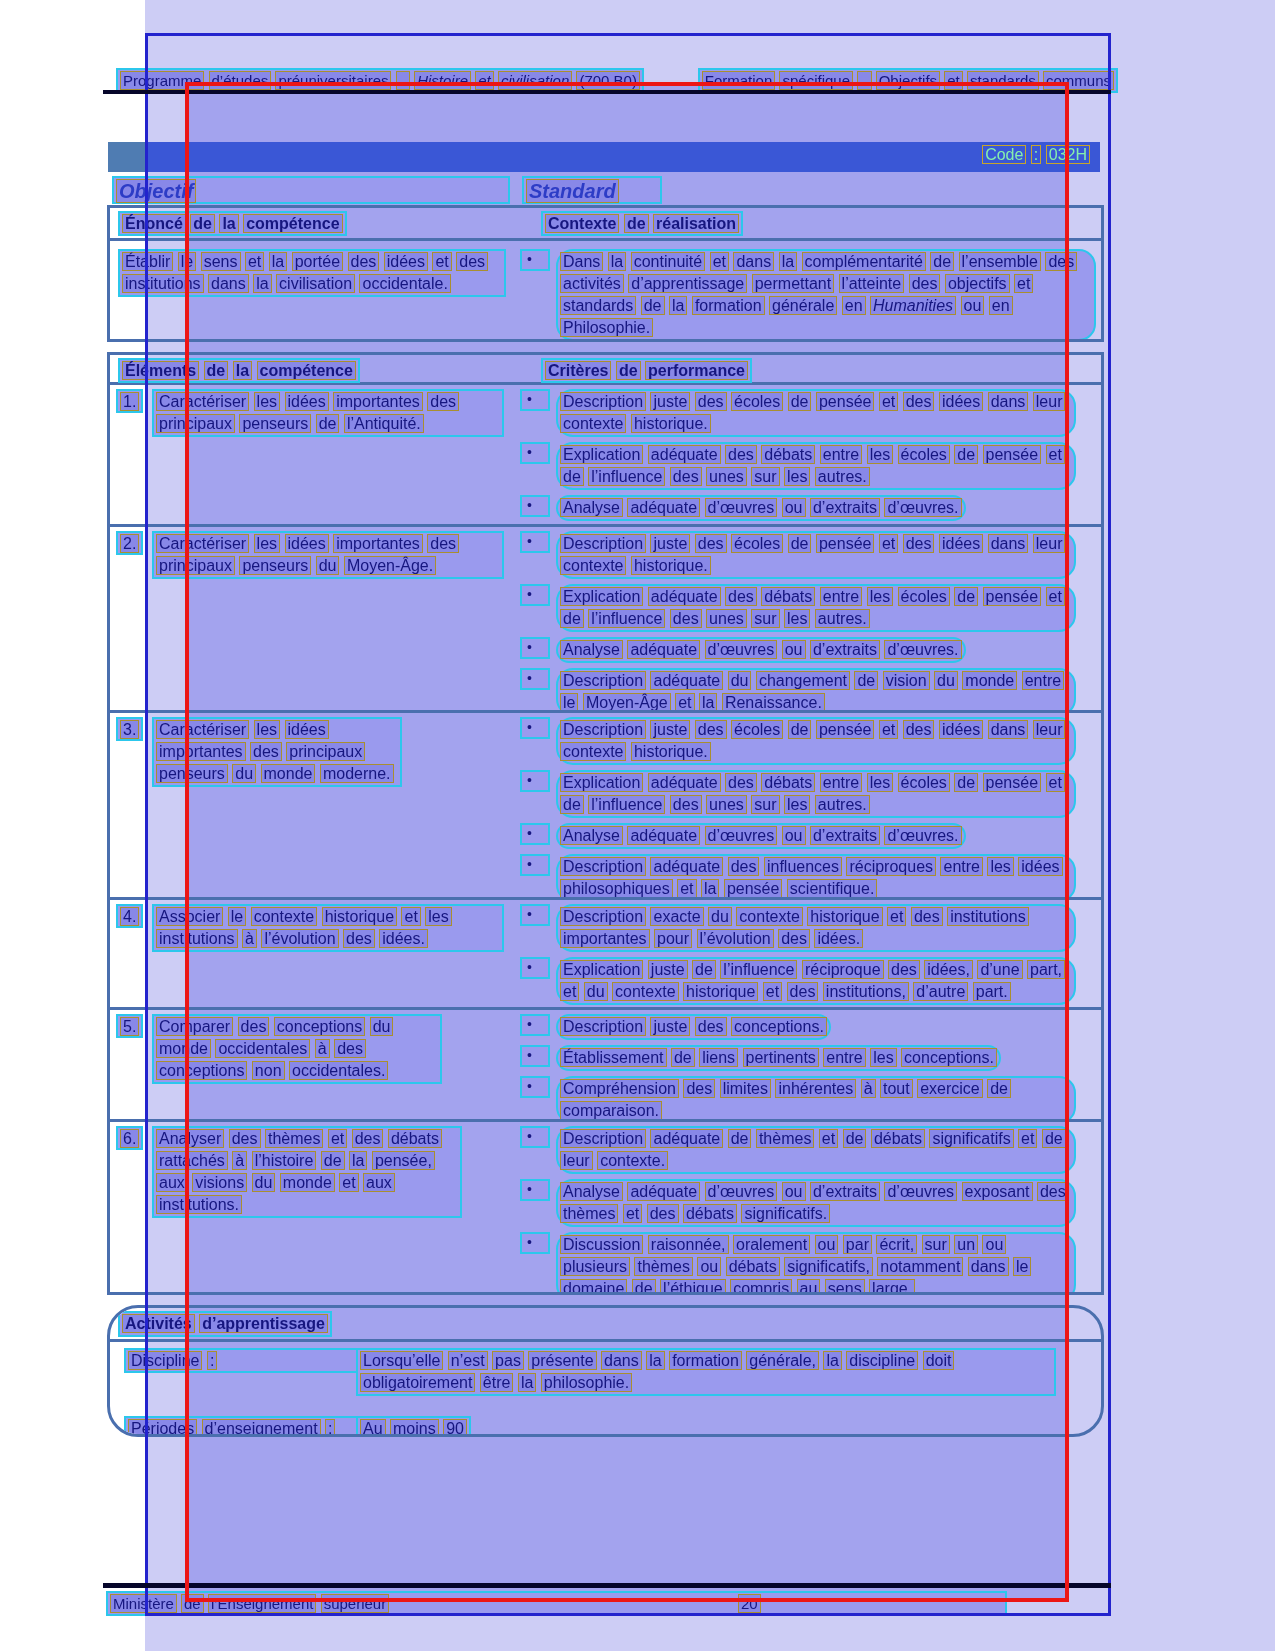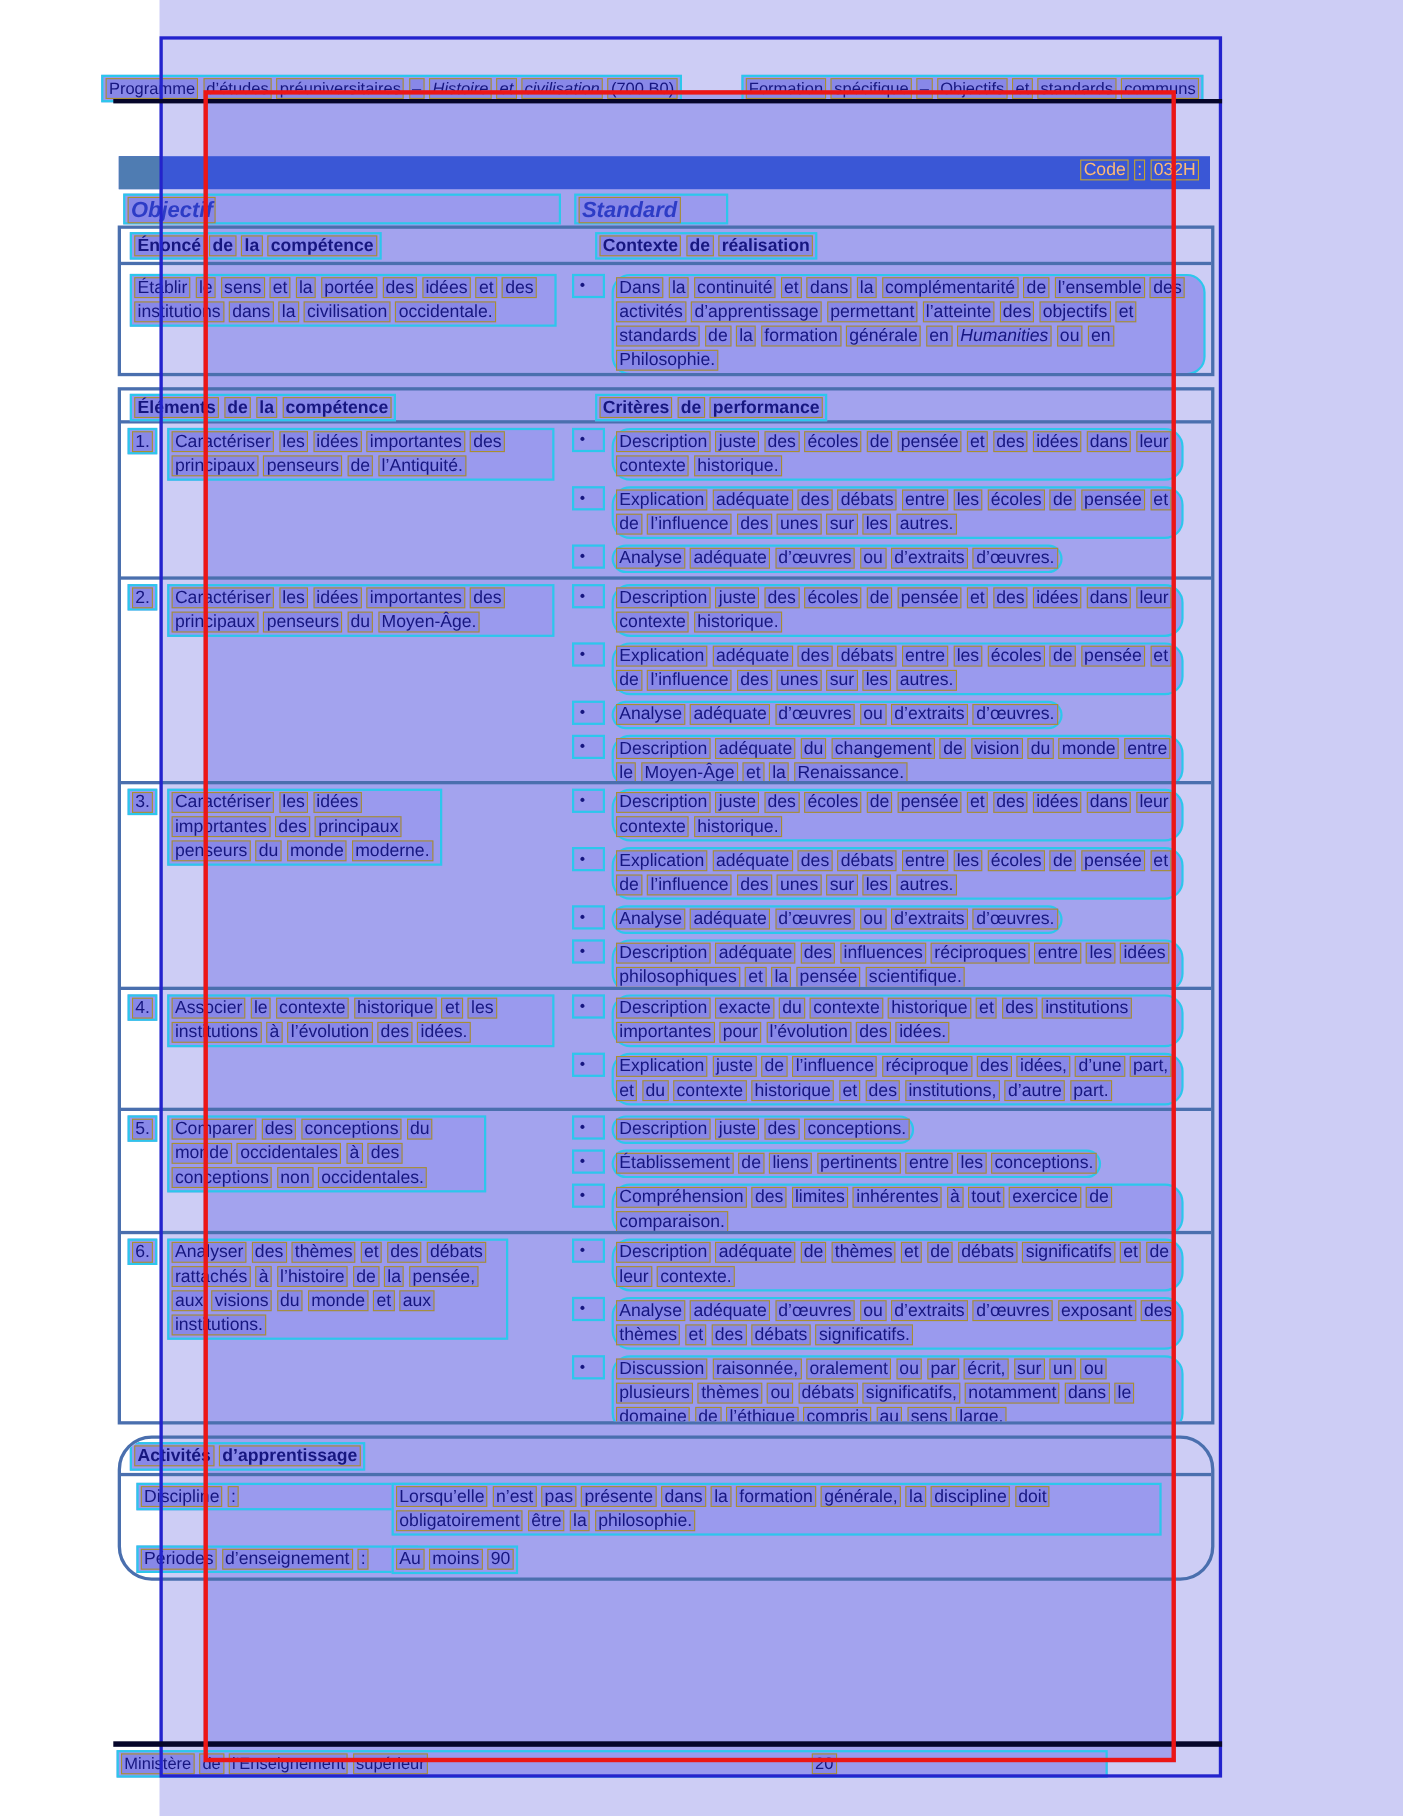--- a/index.html
+++ b/index.html
@@ -13,32 +13,32 @@
   .redbox{position:absolute;left:185px;top:82px;width:884px;height:1520px;border:4px solid #ec1616;
     box-sizing:border-box;z-index:50;pointer-events:none;}
   
   .lb{display:inline-block;border:2px solid #2cc7ec;background:#9a9aee;padding:0 2px;vertical-align:top;box-sizing:border-box;}
   .w{display:inline-block;border:1px solid #a98f2f;background:#8888e8;padding:0 2px;margin:1px 0;line-height:17px;color:#16167f;}
   .w.it{font-style:italic;}
   .para{line-height:22px;}
   .bold .w{font-weight:bold;}
   .nowrap{white-space:nowrap;}
   
-  .pagehead{position:absolute;left:92px;top:68px;width:1002px;display:flex;justify-content:space-between;z-index:2;font-size:15px;}
+  .pagehead{position:absolute;left:116px;top:68px;width:1002px;display:flex;justify-content:space-between;z-index:2;font-size:15px;}
   .hrule{position:absolute;left:103px;width:1008px;height:4px;background:#06062a;z-index:45;}
   .rule-top{top:90px;}
   .rule-bottom{top:1583px;height:5px;}
   .footline{position:absolute;left:106px;top:1591px;width:901px;z-index:2;font-size:15px;}
   .footline .lb{display:block;position:relative;width:901px;height:25px;}
   .pageno{position:absolute;left:630px;top:0;}
   
   .codebar{position:absolute;left:108px;top:142px;width:992px;height:30px;background:#3a57d6;z-index:2;}
   .codeseg{position:absolute;left:0;top:0;width:40px;height:30px;background:#4f7cb2;}
   .codetext{position:absolute;right:10px;top:2px;font-size:16px;}
-  .codetext .w{background:transparent;border-color:#c7a52c;color:#fdba74;}
+  .codetext .w{background:transparent;border-color:#c7a52c;color:#86efac;}
   
   .headrow{position:absolute;left:112px;top:176px;width:990px;height:30px;z-index:2;}
   .objlb{position:absolute;left:0;top:0;width:398px;height:28px;}
   .stdlb{position:absolute;left:410px;top:0;width:140px;height:28px;}
   .obj-head .w{font-weight:bold;font-style:italic;font-size:20px;line-height:22px;color:#2d3cc6;}
   
   .tbl{position:absolute;border:3px solid #4a6fae;box-sizing:border-box;z-index:2;overflow:hidden;font-size:16px;}
   .t1{left:107px;top:205px;width:997px;height:137px;}
   .t2{left:107px;top:352px;width:997px;height:943px;}
   .t3{left:107px;top:1305px;width:997px;height:132px;border-radius:31px;}
@@ -237,21 +237,21 @@
   </div>
 
   <div class="tbl t3">
     <div class="thead">
       <span class="lb bold nowrap"><span class="w">Activités</span> <span class="w">d’apprentissage</span> </span>
     </div>
     <div class="arow">
       <div class="alabel"><span class="lb"><span class="w">Discipline</span> <span class="w">:</span> </span></div>
       <div class="avalue"><span class="lb para"><span class="w">Lorsqu’elle</span> <span class="w">n’est</span> <span class="w">pas</span> <span class="w">présente</span> <span class="w">dans</span> <span class="w">la</span> <span class="w">formation</span> <span class="w">générale,</span> <span class="w">la</span> <span class="w">discipline</span> <span class="w">doit</span> <span class="w">obligatoirement</span> <span class="w">être</span> <span class="w">la</span> <span class="w">philosophie.</span> </span></div>
     </div>
-    <div class="arow" style="margin-top:9px">
+    <div class="arow" style="margin-top:20px">
       <div class="alabel"><span class="lb"><span class="w">Périodes</span> <span class="w">d’enseignement</span> <span class="w">:</span> </span></div>
       <div class="avalue"><span class="lb para"><span class="w">Au</span> <span class="w">moins</span> <span class="w">90</span> </span></div>
     </div>
   </div>
 
   <div class="hrule rule-bottom"></div>
   <div class="footline">
     <span class="lb">
       <span><span class="w">Ministère</span> <span class="w">de</span> <span class="w">l’Enseignement</span> <span class="w">supérieur</span> </span>
       <span class="pageno"><span class="w">20</span> </span>

